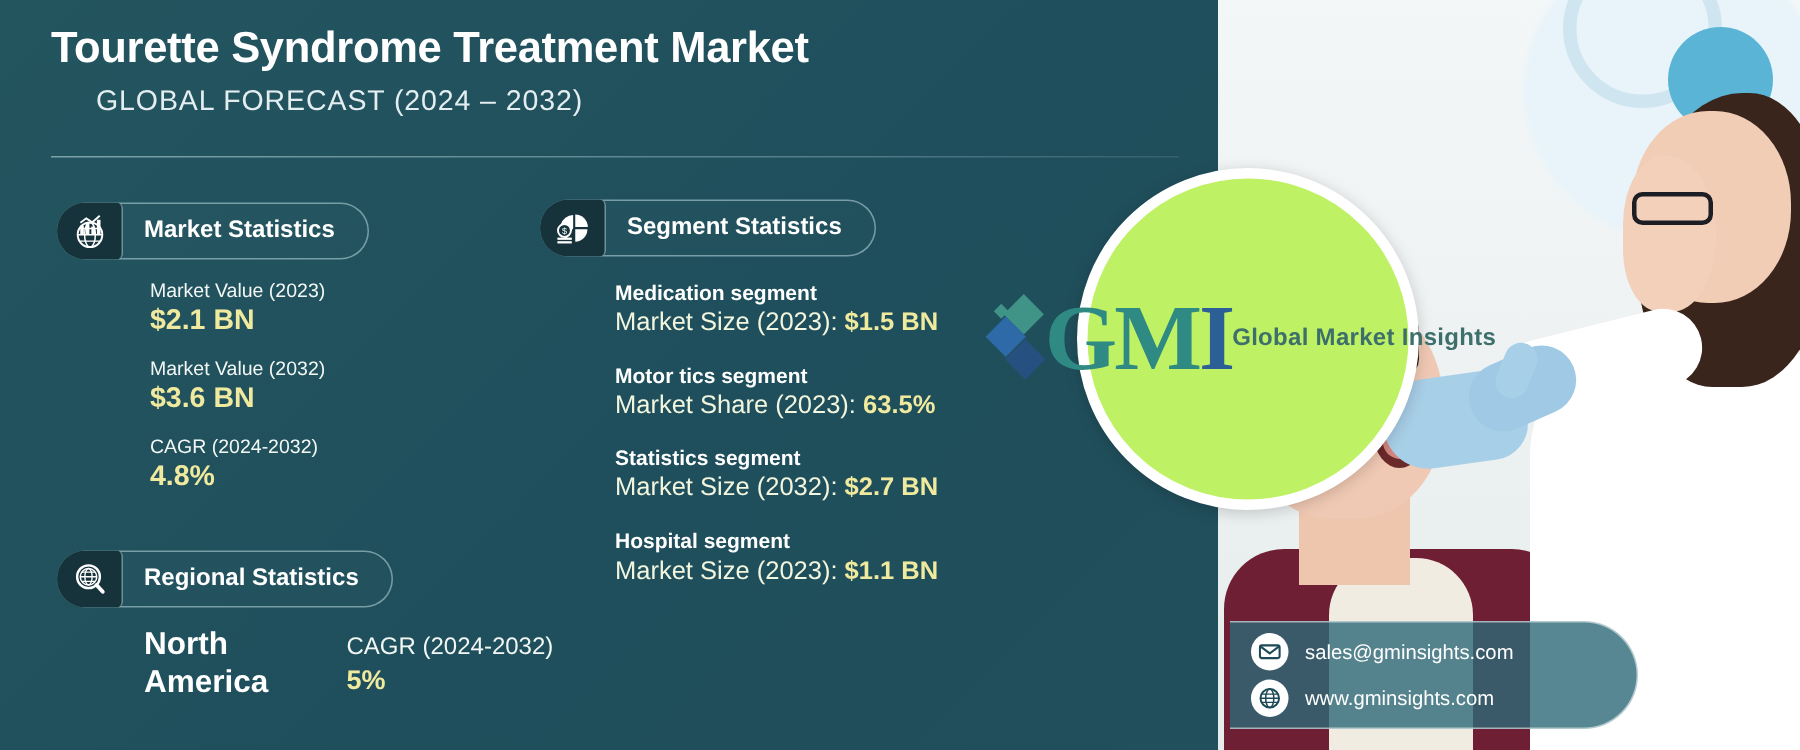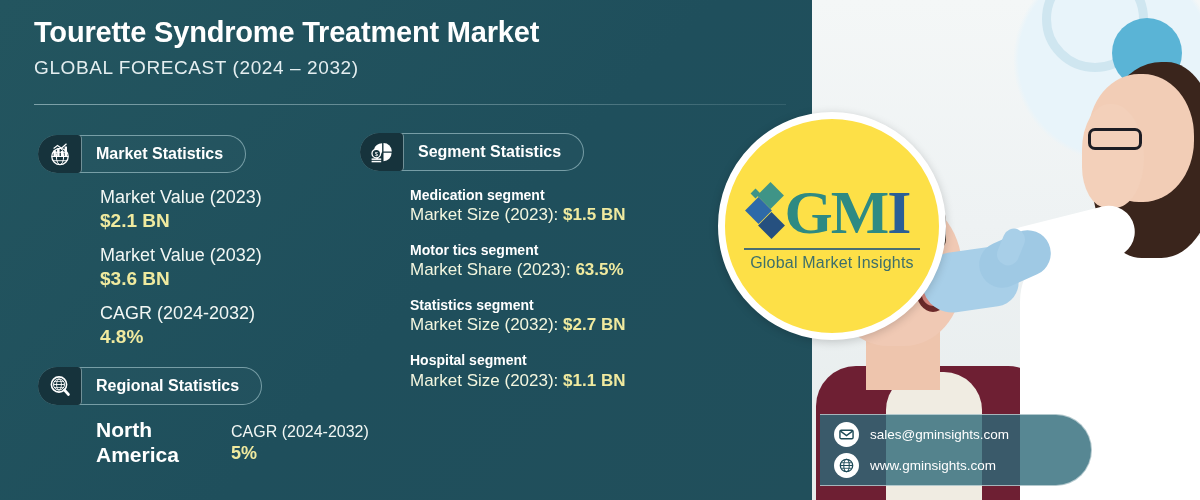--- a/index.html
+++ b/index.html
@@ -45,20 +45,21 @@
     white-space: nowrap;
   }
 
   .subtitle {
     margin-top: 8px;
     font-size: 19px;
     color: #e4eef0;
     letter-spacing: 0.6px;
     font-weight: 300;
     white-space: nowrap;
+    margin-left: 30px;
   }
 
   .divider {
     position: absolute;
     left: 34px;
     top: 104px;
     width: 752px;
     height: 1px;
     background: linear-gradient(to right, rgba(200,225,230,0.55), rgba(200,225,230,0.30) 70%, rgba(200,225,230,0.12));
   }
@@ -101,21 +102,21 @@
   #pill-regional  { left: 38px;  top: 367px; }
 
   
   .market-stats {
     position: absolute;
     left: 100px;
     top: 186px;
   }
   .stat-row { margin-bottom: 11px; }
   .stat-label {
-    font-size: 18px;
+    font-size: 13px;
     color: #f2f7f4;
     font-weight: 400;
     line-height: 1.25;
     white-space: nowrap;
   }
   .stat-value {
     font-size: 19px;
     font-weight: bold;
     color: #f0ea9f;
     line-height: 1.3;
@@ -330,24 +331,24 @@
   }
 
   
   .gmi-badge {
     position: absolute;
     left: 718px;
     top: 112px;
     width: 228px;
     height: 228px;
     border-radius: 50%;
-    background: #fde047;
+    background: #bef264;
     border: 7px solid #ffffff;
     display: flex;
-    flex-direction: column;
+    flex-direction: row;
     align-items: center;
     justify-content: center;
     box-shadow: 0 2px 10px rgba(0,0,0,0.18);
     z-index: 6;
   }
   .gmi-logo-row {
     display: flex;
     align-items: center;
     margin-left: -6px;
   }
@@ -382,21 +383,21 @@
   .gm-part { color: #2e8a83; }
   .i-part  { color: #2b5f96; }
   .gmi-rule {
     width: 176px;
     height: 2px;
     background: #4a6f72;
     margin: 5px 0 4px 0;
   }
   .gmi-tagline {
     font-size: 16px;
-    font-weight: normal;
+    font-weight: bold;
     color: #3d6f6b;
     letter-spacing: 0.2px;
     white-space: nowrap;
   }
 
   
   .contact-box {
     position: absolute;
     left: 820px;
     top: 414px;

